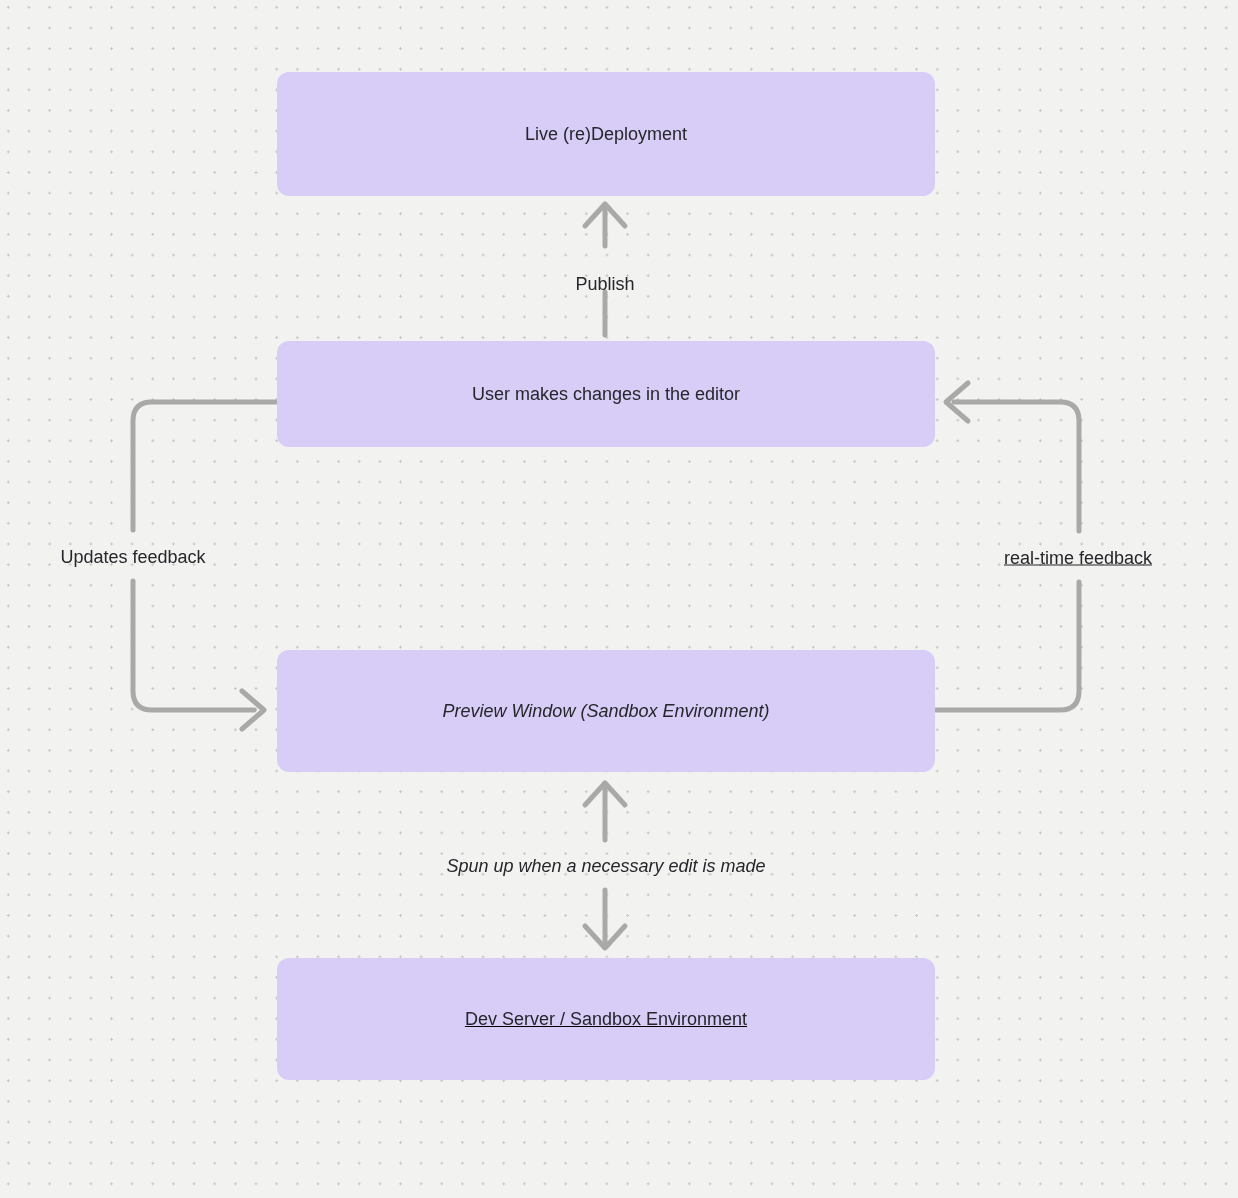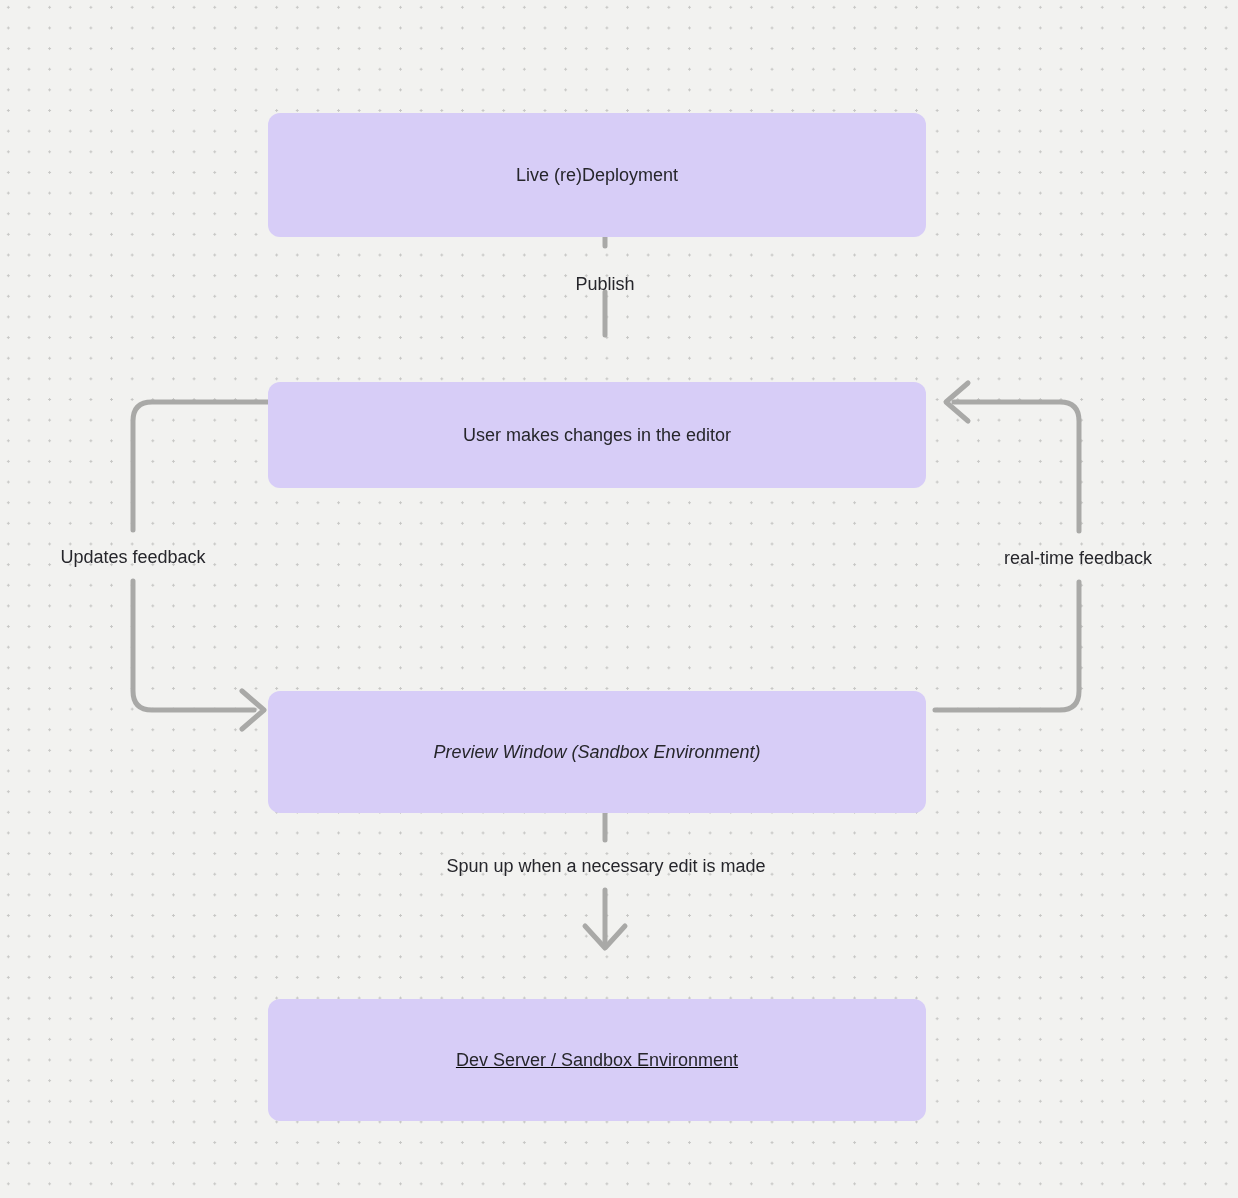--- a/index.html
+++ b/index.html
@@ -17,49 +17,48 @@
   svg.edges { position: absolute; left: 0; top: 0; }
   svg.edges path {
     fill: none;
     stroke: var(--edge-stroke, #A9A9A7);
     stroke-width: 5;
     stroke-linecap: round;
     stroke-linejoin: round;
   }
   .node {
     position: absolute;
-    left: 268px;
+    left: 277px;
     width: 658px;
     background: var(--node-fill, #D7CDF7);
     border-radius: 12px;
     display: flex;
     align-items: center;
     justify-content: center;
-    margin-top: 41px;
   }
   .node-live    { top: 72px;  height: 124px; }
   .node-user    { top: 341px; height: 106px; }
   .node-preview { top: 650px; height: 122px; font-style: italic; }
   .node-dev     { top: 958px; height: 122px; text-decoration: underline; }
   .node-label {
     font-size: 18px;
     color: var(--text, #1F1F26);
     text-align: center;
   }
   .edge-label {
     position: absolute;
     transform: translate(-50%, -50%);
     font-size: 18px;
     color: var(--text, #2B2B31);
     white-space: nowrap;
   }
   .label-publish  { left: 605px;  top: 269px; margin-top: 15px; }
   .label-updates  { left: 133px;  top: 557px; }
-  .label-feedback { left: 1078px; top: 558px; }
-  .label-spunup   { left: 606px;  top: 866px; }
+  .label-feedback { left: 1078px; top: 558px; text-decoration: underline; }
+  .label-spunup   { left: 606px;  top: 866px; font-style: italic; }
 </style>
 </head>
 <body>
 
 <div class="canvas">
 
   <svg class="edges" width="1238" height="1198" viewBox="0 0 1238 1198">
 
     <g>
       <path d="M605 205 V246"></path>

